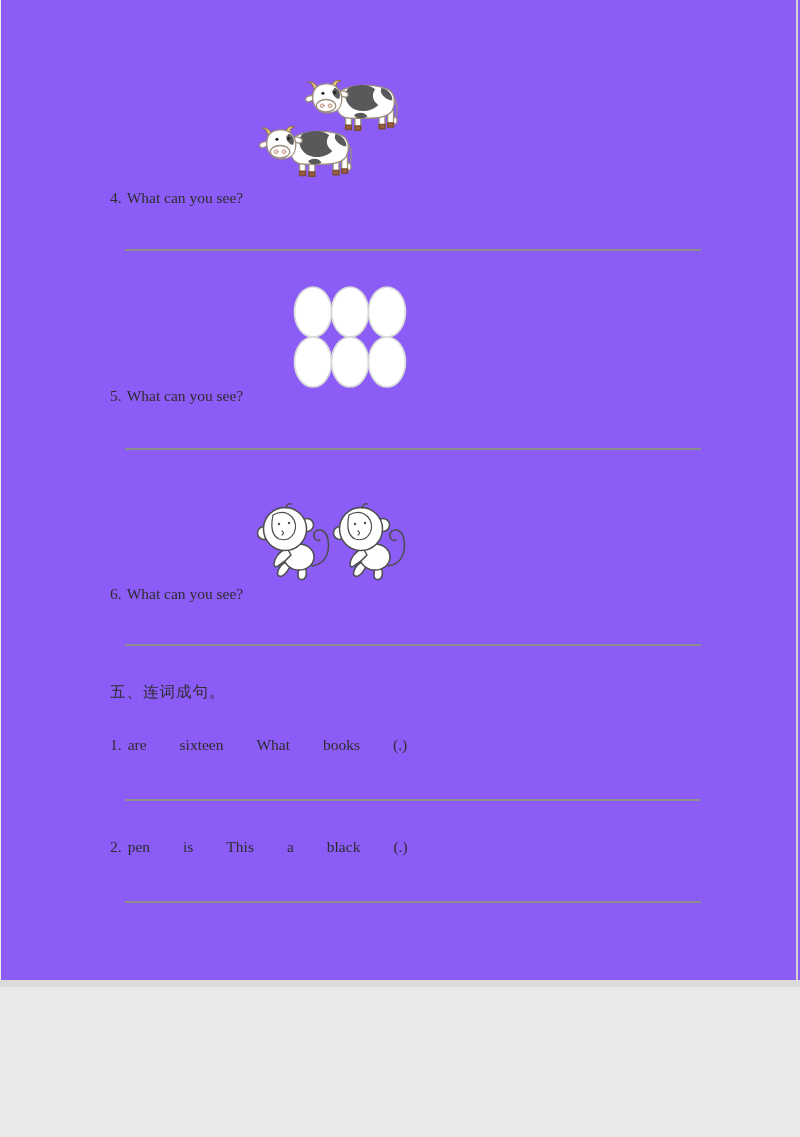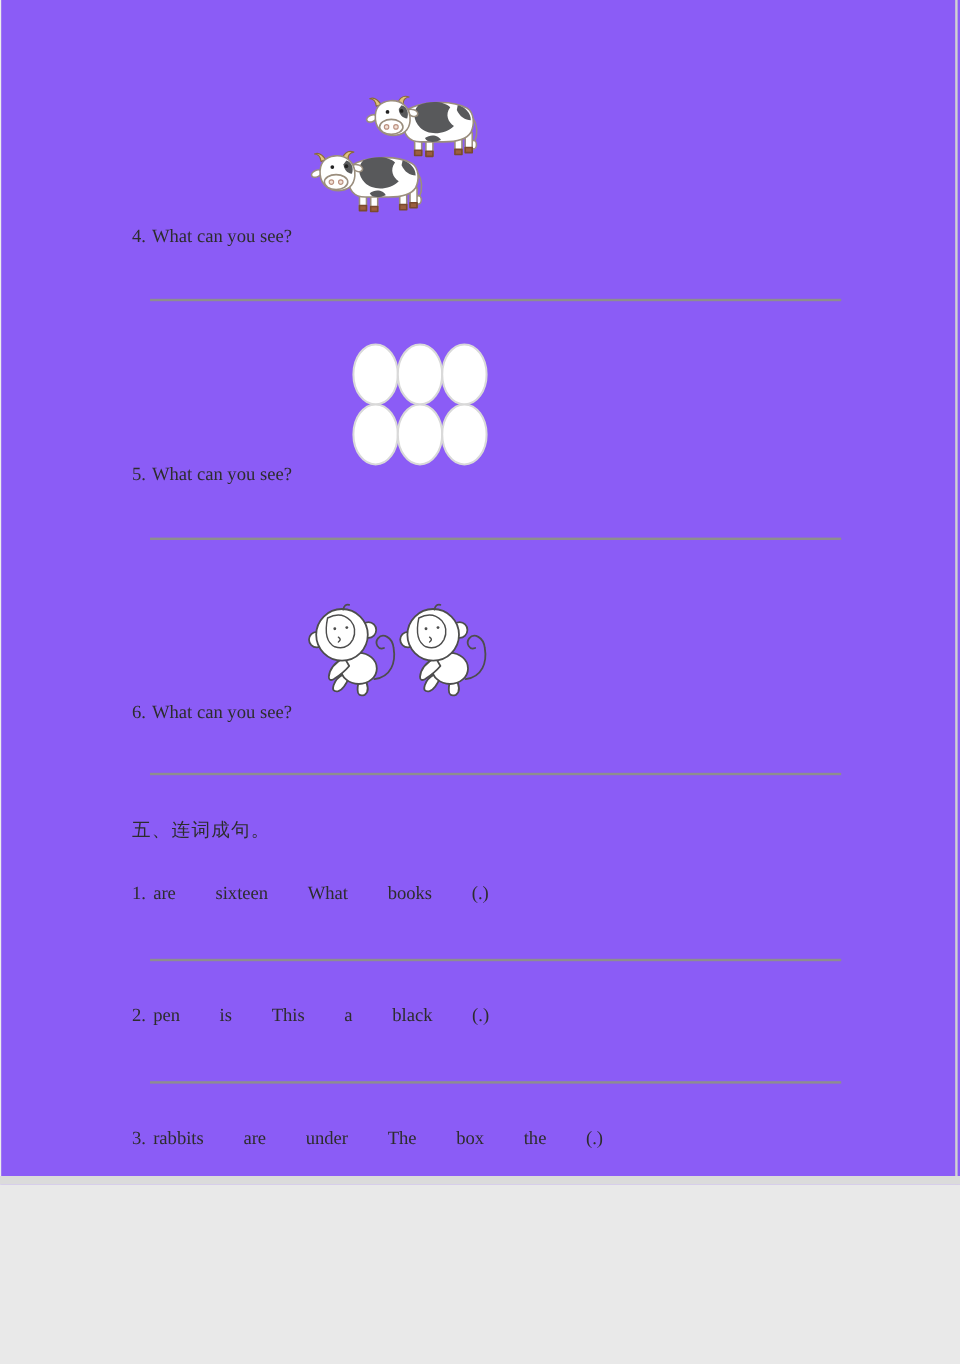--- a/index.html
+++ b/index.html
@@ -143,23 +143,20 @@
   <div class="word-row" style="top:736px;">
     <span class="q-num">1.</span><span class="word first">are</span><span class="word">sixteen</span><span class="word">What</span><span class="word">books</span><span class="word">(.)</span>
   </div>
   <div class="blank-line" style="top:799px;"></div>
 
   <div class="word-row" style="top:838px;font-family:Liberation Serif, serif;">
     <span class="q-num">2.</span><span class="word first">pen</span><span class="word">is</span><span class="word">This</span><span class="word">a</span><span class="word">black</span><span class="word">(.)</span>
   </div>
   <div class="blank-line" style="top:901px;"></div>
 
-  <div class="word-row" style="top:940px;">
-    <span class="q-num">3.</span><span class="word first">rabbits</span><span class="word">are</span><span class="word">under</span><span class="word">The</span><span class="word">box</span><span class="word">the</span><span class="word">(.)</span>
-  </div>
 
   <div class="watermark">vv99.net</div>
 
   <div class="page-edge-left"></div>
   <div class="page-edge-right"></div>
   <div class="page-edge-bottom"></div>
 
 </div>
 
 </body></html>

